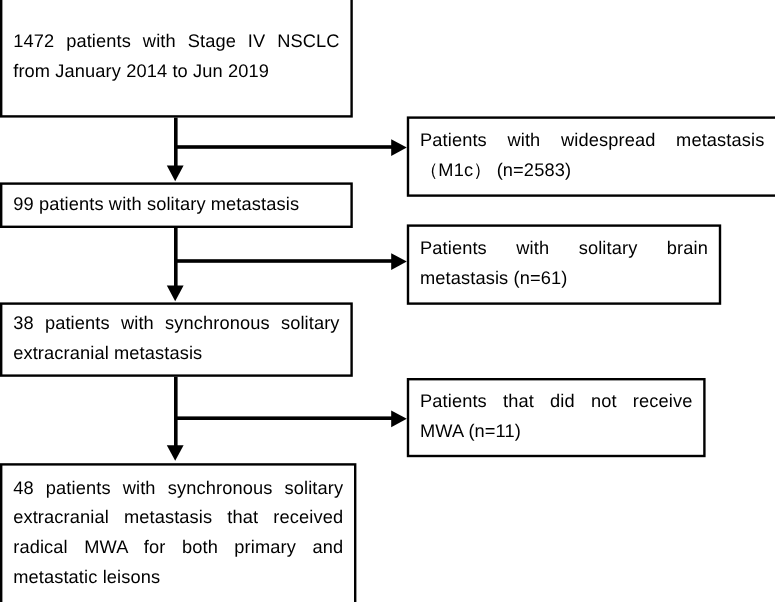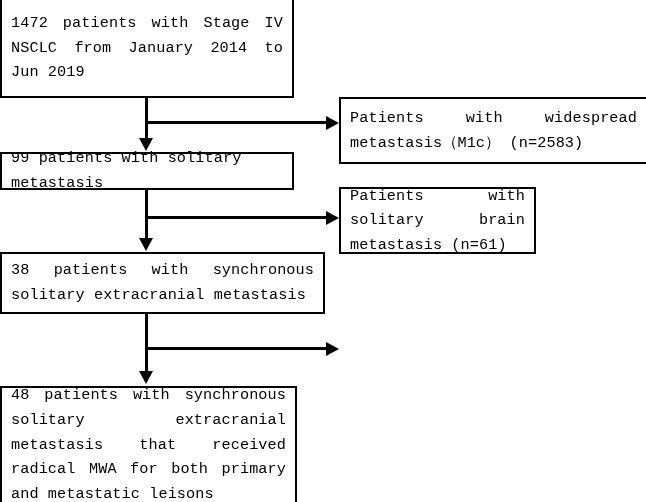--- a/index.html
+++ b/index.html
@@ -6,21 +6,21 @@
     margin: 0;
     padding: 0;
     background: #ffffff;
   }
   #canvas {
     position: relative;
     width: 646px;
     height: 502px;
     background: #ffffff;
     overflow: hidden;
-    font-family: Liberation Mono, monospace;
+    font-family: Liberation Sans, sans-serif;
     color: #000000;
   }
   .node {
     position: absolute;
     box-sizing: border-box;
     border: 2px solid #000000;
     background: #ffffff;
     display: flex;
     flex-direction: column;
     justify-content: center;
@@ -37,26 +37,26 @@
     -webkit-hyphens: none;
     hyphens: none;
   }
   .node.nojust .txt {
     text-align: left;
   }
 
   
   #node-total      { left: 0px;   top: -2px;  width: 294px; height: 100px; }
   #node-solitary   { left: 0px;   top: 152px; width: 294px; height: 38px; }
-  #node-synchronous{ left: 0px;   top: 252px; width: 325px; height: 62px; }
+  #node-synchronous{ left: 0px;   top: 252px; width: 294px; height: 62px; }
   #node-final      { left: 0px;   top: 386px; width: 297px; height: 118px; }
 
   
   #node-widespread { left: 339px; top: 97px;  width: 309px; height: 67px; }
-  #node-brain      { left: 339px; top: 187px; width: 197px; height: 67px; }
+  #node-brain      { left: 339px; top: 187px; width: 262px; height: 67px; }
   #node-nomwa      { left: 339px; top: 315px; width: 249px; height: 66px; }
 
   
   .vline {
     position: absolute;
     width: 3px;
     background: #000000;
   }
   .hline {
     position: absolute;
@@ -120,20 +120,23 @@
   </div>
 
   <div class="node" id="node-widespread">
     <span class="txt">Patients with widespread metastasis（M1c） (n=2583)</span>
   </div>
 
   <div class="node" id="node-brain">
     <span class="txt">Patients with solitary brain metastasis (n=61)</span>
   </div>
 
+  <div class="node" id="node-nomwa">
+    <span class="txt">Patients that did not receive MWA (n=11)</span>
+  </div>
 
   <div class="vline" id="trunk-1"></div>
   <div class="arrow-down" id="head-1"></div>
 
   <div class="vline" id="trunk-2"></div>
   <div class="arrow-down" id="head-2"></div>
 
   <div class="vline" id="trunk-3"></div>
   <div class="arrow-down" id="head-3"></div>
 

